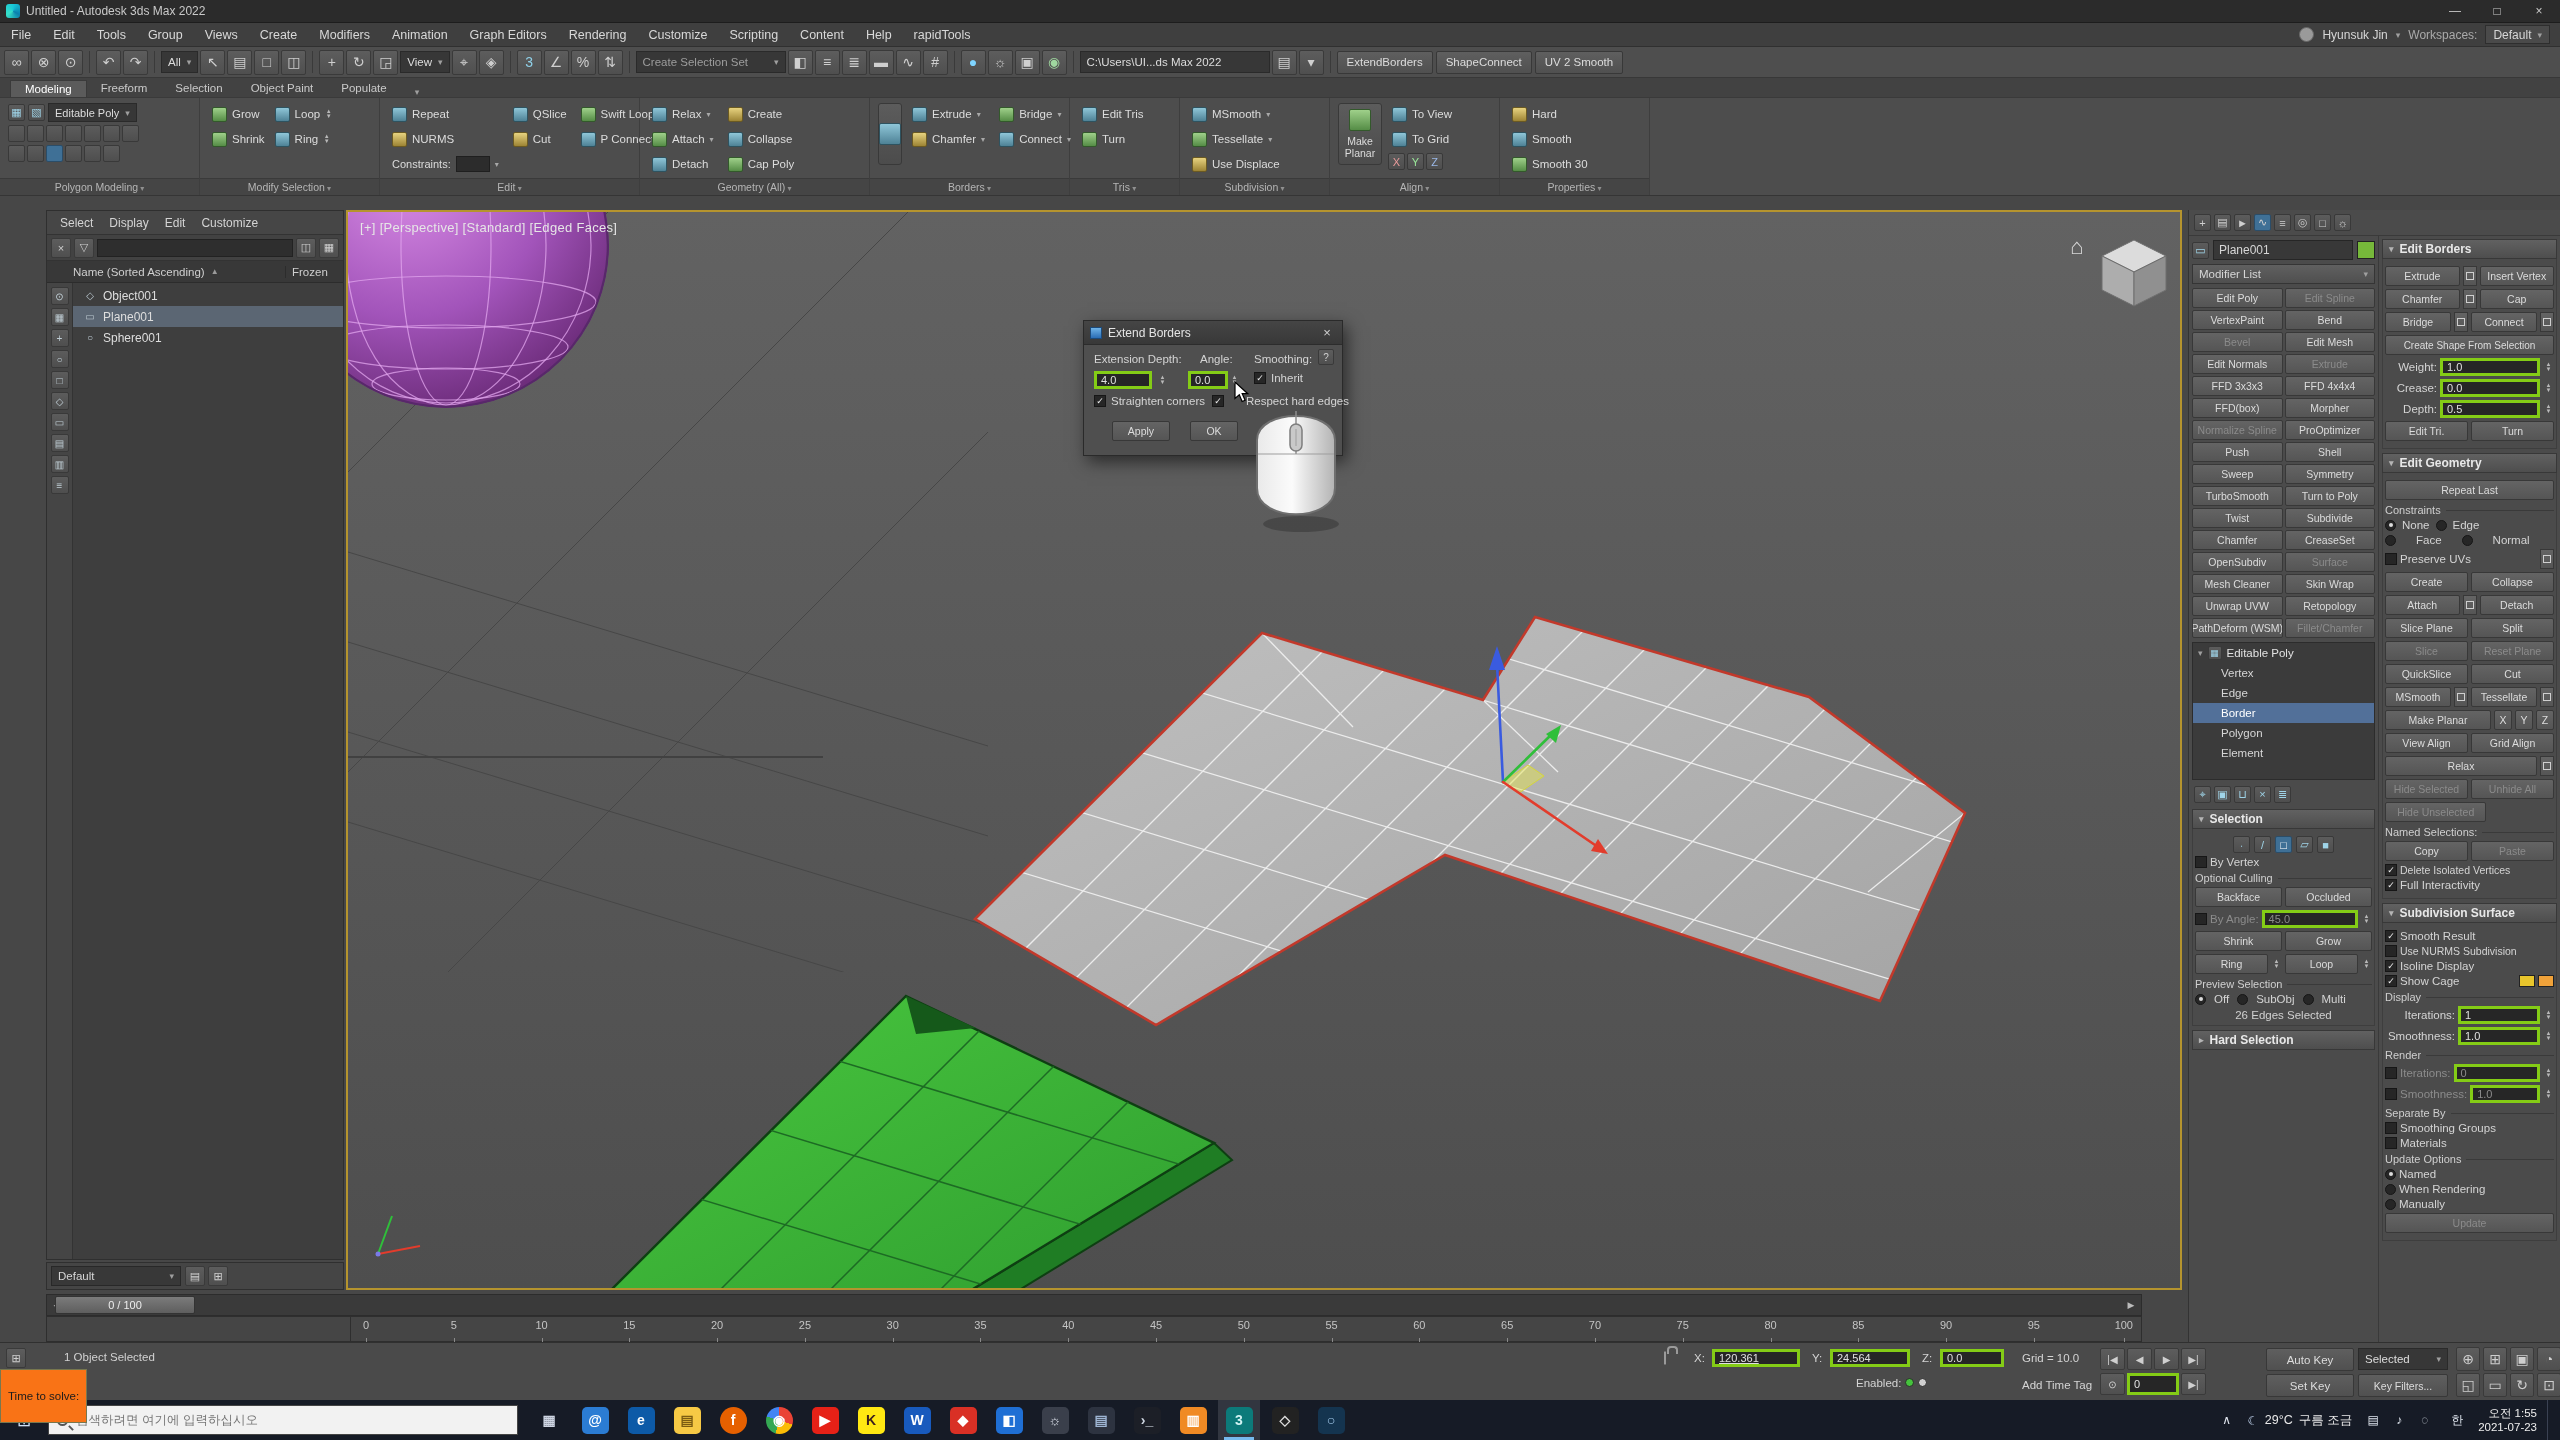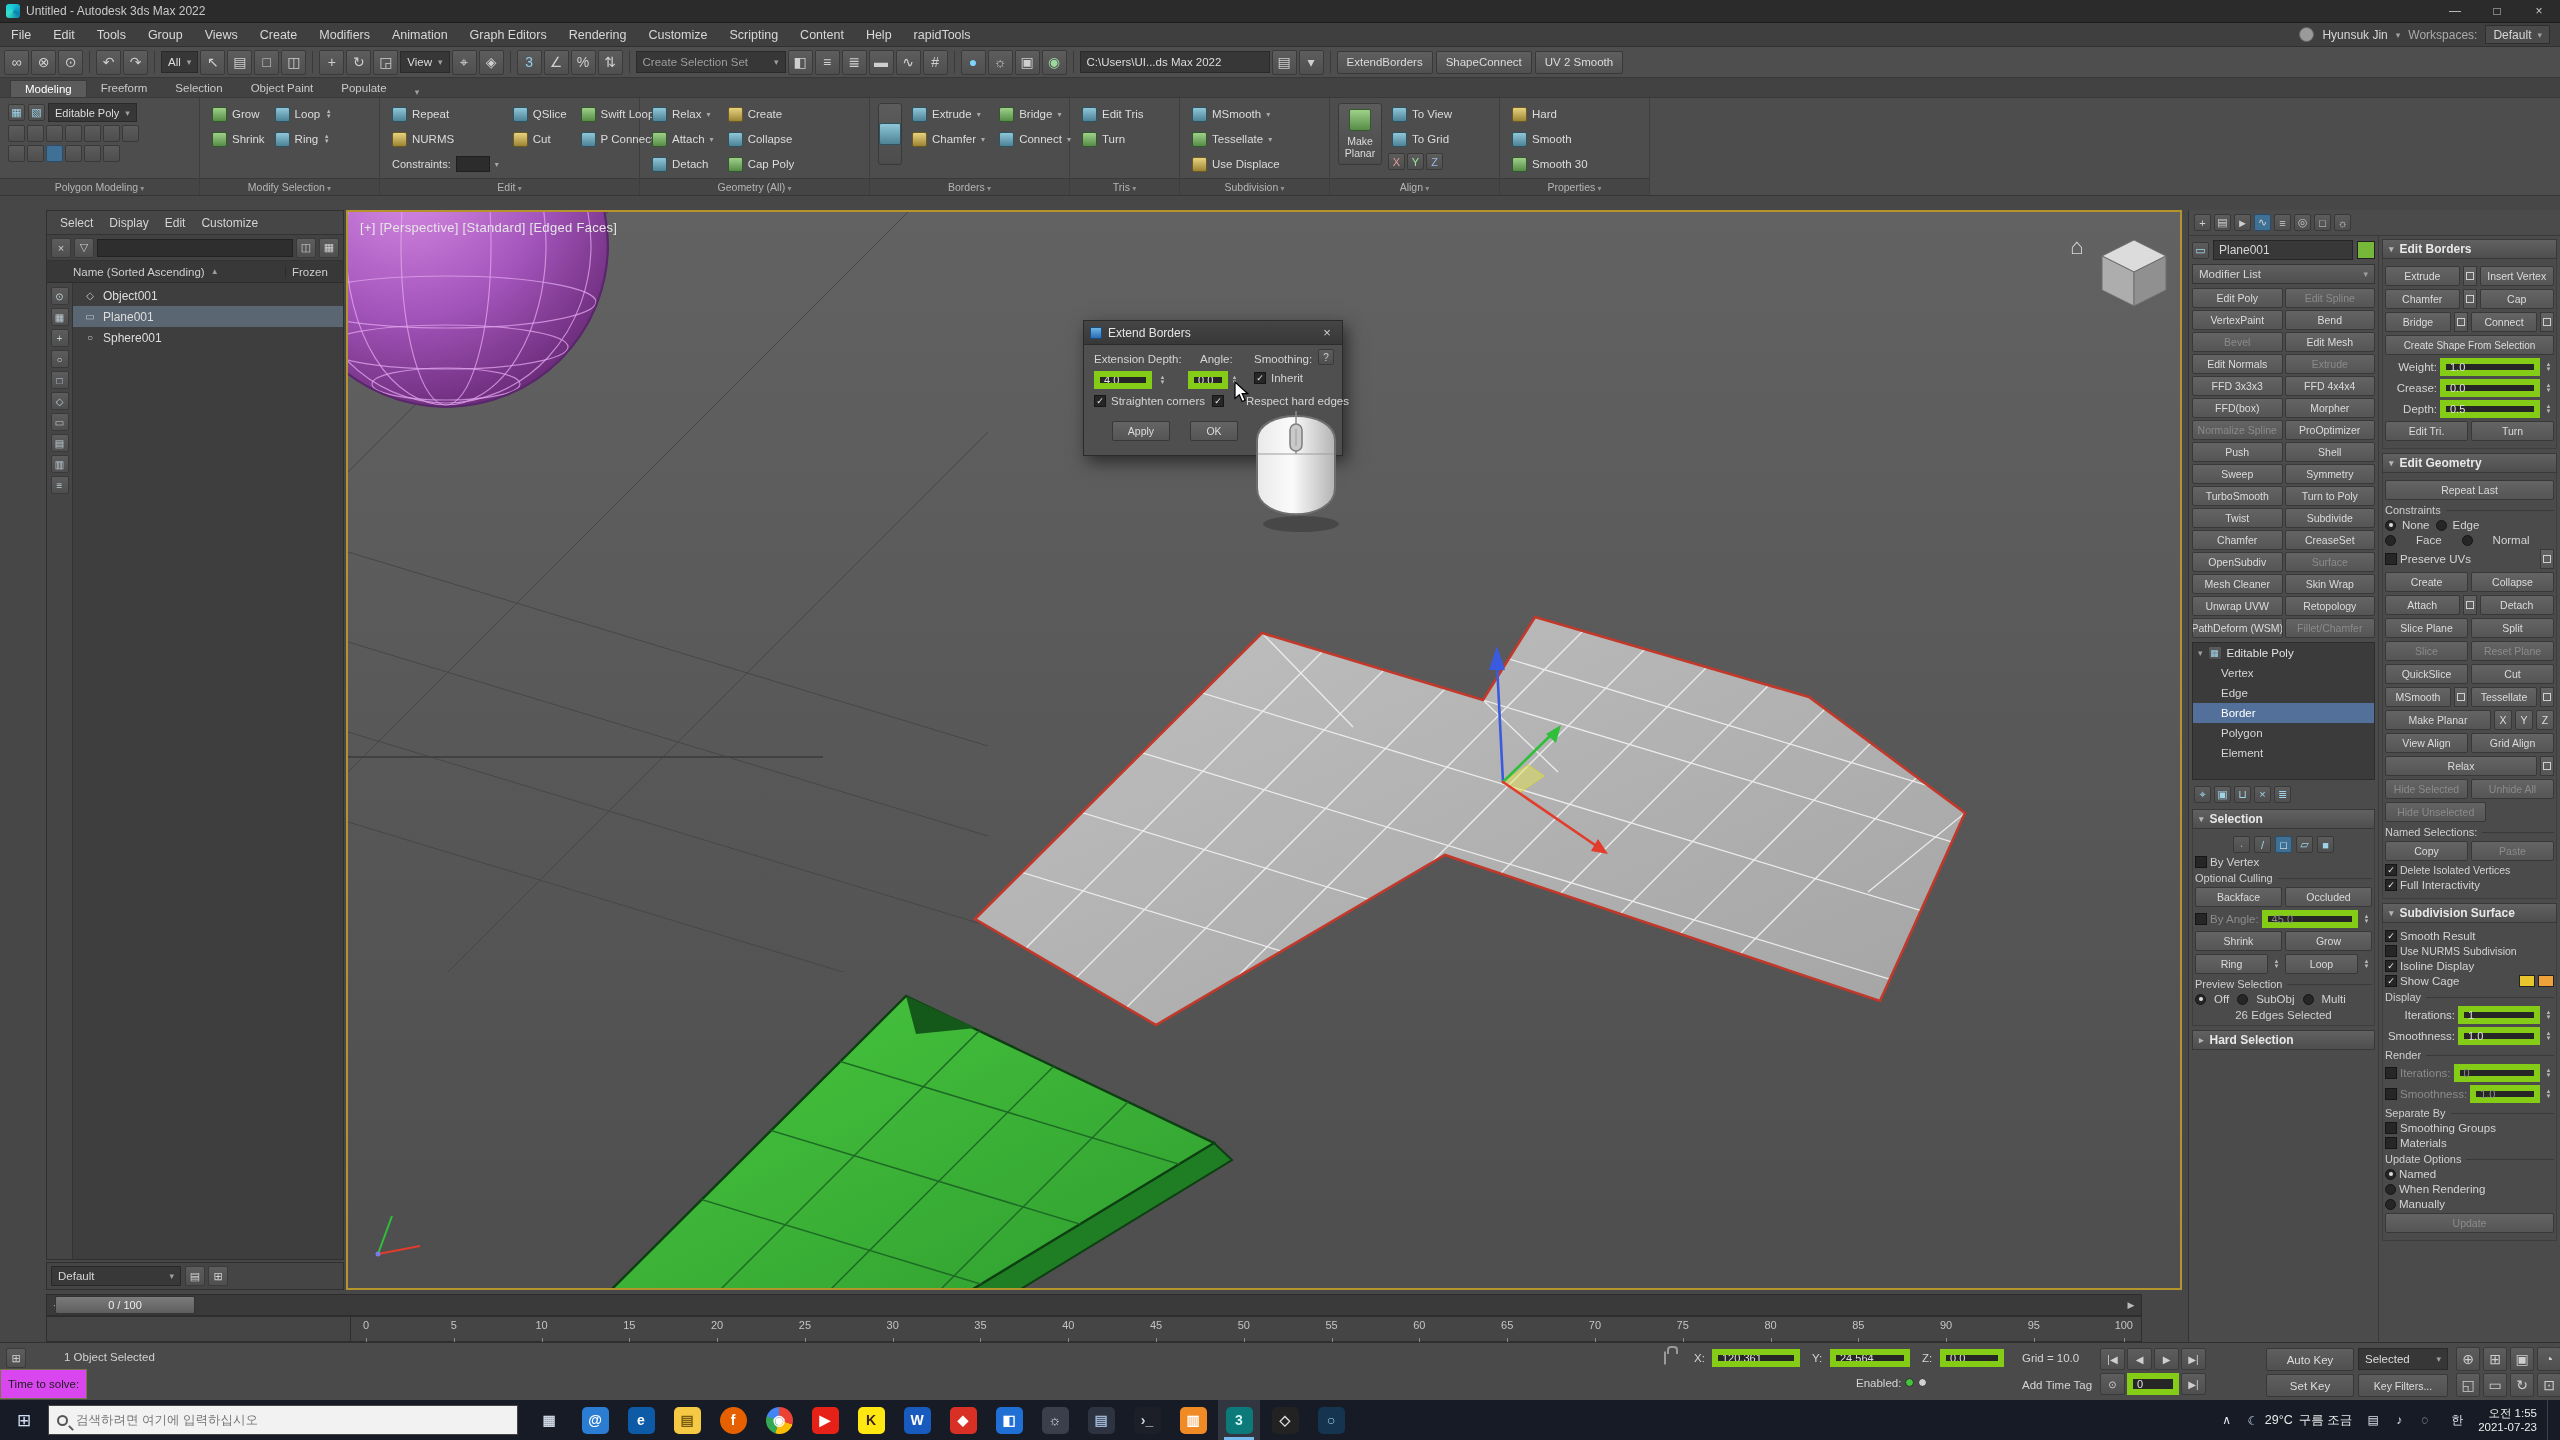--- a/index.html
+++ b/index.html
@@ -97,42 +97,42 @@
   .row{display:flex;gap:3px;margin:3px 0;align-items:center}
   .row .btn{flex:1}
   .sq{width:14px;height:20px;flex:none;background:linear-gradient(#646464,#555);border:1px solid #383838;display:flex;align-items:center;justify-content:center}
   .sq::after{content:"";width:6px;height:6px;border:1px solid #cfcfcf}
   .cb{width:12px;height:12px;background:#262626;border:1px solid #161616;flex:none;display:flex;align-items:center;justify-content:center;font-size:9px;color:#eee}
   .cb.on::after{content:"✓"}
   .rd{width:11px;height:11px;border-radius:50%;background:#262626;border:1px solid #161616;flex:none;position:relative}
   .rd.on::after{content:"";position:absolute;inset:2.5px;border-radius:50%;background:#dcdcdc}
   .lbl{font-size:11.5px;color:#d4d4d4;white-space:nowrap}
   .lbl.dis{color:#8b8b8b}
-  .fld{background:#262626;border:6px solid #84cc16;color:#e0e0e0;font-size:11px;height:18px;display:flex;align-items:center;padding:0 4px}
+  .fld{background:#262626;border:3px solid #84cc16;color:#e0e0e0;font-size:11px;height:18px;display:flex;align-items:center;padding:0 4px}
   input.fld{width:70px}
   .fld.dis{color:#8b8b8b}
   .sep{display:flex;align-items:center;gap:5px;color:#cfcfcf;font-size:11px;margin:4px 0 2px}
   .sep::after{content:"";flex:1;height:1px;background:#3a3a3a}
   .statusline{text-align:center;font-size:11.5px;color:#d0d0d0;margin-top:4px}
   .cswatch{width:16px;height:12px;border:1px solid #222}
   
   #timeslider{position:absolute;left:46px;top:1294px;width:2096px;height:22px;background:#3a3a3a;border:1px solid #2c2c2c;display:flex;align-items:center}
   #ts-handle{position:absolute;left:8px;top:1px;width:140px;height:18px;background:linear-gradient(#7b7b7b,#5e5e5e);border:1px solid #333;border-radius:2px;display:flex;align-items:center;justify-content:center;font-size:11px;color:#eee}
   .ts-arrow{width:16px;height:20px;display:flex;align-items:center;justify-content:center;font-size:9px;color:#bbb}
   #ruler{position:absolute;left:350px;top:1316px;width:1792px;height:26px;background:#454545;border:1px solid #2e2e2e;display:flex;justify-content:space-between;padding:2px 8px 0 8px}
   #ruler .tick{position:relative;font-size:11px;color:#c4c4c4;min-width:14px;text-align:center}
   #ruler .tick::before{content:"";position:absolute;left:50%;bottom:-3px;width:1px;height:6px;background:#8a8a8a}
   #rulerpad{position:absolute;left:46px;top:1316px;width:304px;height:26px;background:#454545;border:1px solid #2e2e2e;border-right:none}
   #statusbar{position:absolute;left:0;top:1342px;width:2560px;height:58px;background:#4a4a4a;border-top:1px solid #303030;font-size:11.5px}
   .sb{position:absolute}
   .dot{width:9px;height:9px;border-radius:50%;display:inline-block;margin-left:4px;border:1px solid #2c2c2c}
   .lock{width:14px;height:11px;background:#3a3a3a;border:1px solid #9a9a9a;position:relative;border-radius:2px}
   .lock::before{content:"";position:absolute;left:2px;top:-6px;width:7px;height:6px;border:2px solid #9a9a9a;border-bottom:none;border-radius:4px 4px 0 0}
   .pb{width:25px;height:22px;font-size:10px}
-  .tooltip{background:#d946ef;color:#1c1c1c;border:1px solid #77774f;padding:8px 7px;font-size:11.5px}
+  .tooltip{background:#f97316;color:#1c1c1c;border:1px solid #77774f;padding:20px 7px;font-size:11.5px}
   
   #taskbar{position:absolute;left:0;top:1400px;width:2560px;height:40px;background:#161b26;display:flex;align-items:center;color:#e8e8e8}
   #tb-start{width:48px;height:40px;display:flex;align-items:center;justify-content:center;font-size:17px;color:#cfe0f4}
   #tb-search{width:470px;height:30px;background:#f2f2f2;border:1px solid #444;display:flex;align-items:center;gap:8px;padding:0 8px}
   #tb-search input{flex:1;border:none;background:transparent;font-size:12.5px;color:#444;outline:none}
   .lens{width:11px;height:11px;border:2px solid #555;border-radius:50%;position:relative;flex:none}
   .lens::after{content:"";position:absolute;width:6px;height:2px;background:#555;transform:rotate(45deg);left:9px;top:10px}
   #tb-apps{display:flex;align-items:center;gap:4px;margin-left:10px}
   .app{width:42px;height:40px;display:flex;align-items:center;justify-content:center;position:relative}
   .app b{width:27px;height:27px;display:flex;align-items:center;justify-content:center;border-radius:5px;font-size:14px;font-weight:bold}

